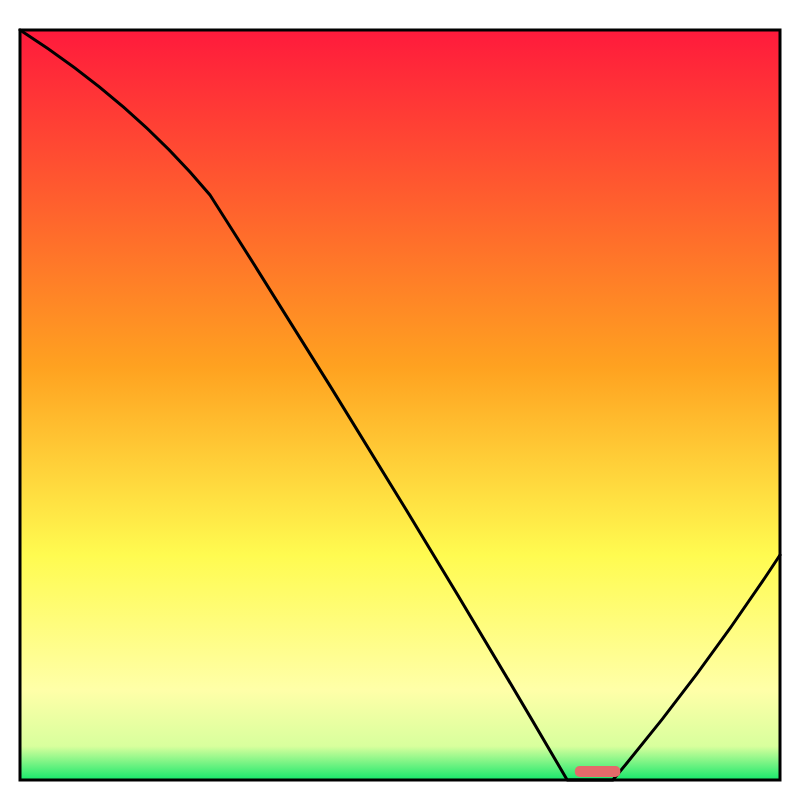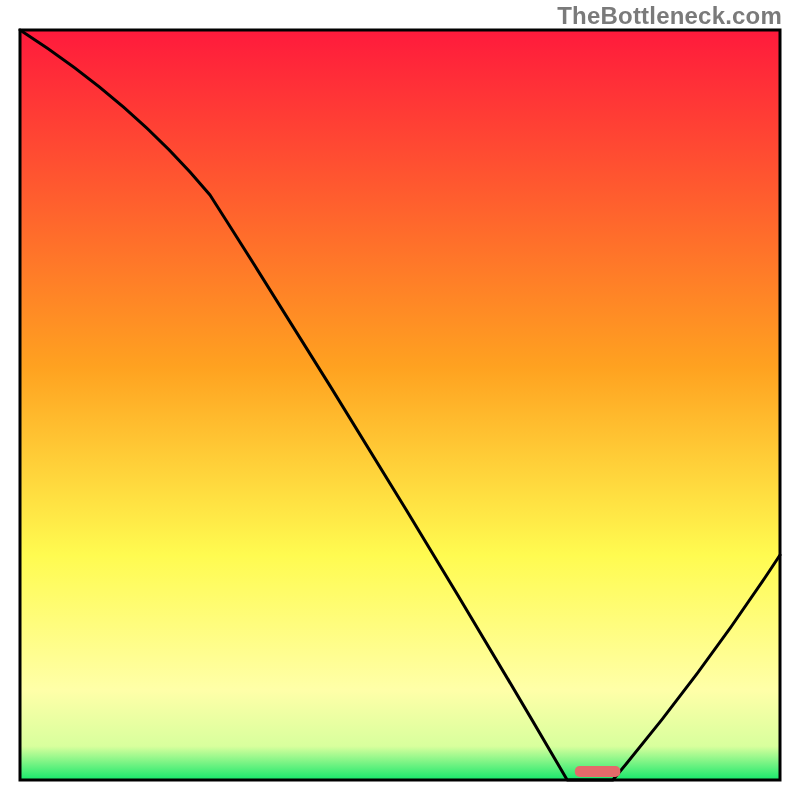--- a/index.html
+++ b/index.html
@@ -27,21 +27,20 @@
   svg.chart {
     position: absolute;
     top: 0;
     left: 0;
   }
 </style>
 </head>
 <body>
 <div class="container">
 
-  <div class="watermark">TheBottleneck.com</div>
 
   <svg class="chart" width="800" height="800" viewBox="0 0 800 800">
     <defs>
       <linearGradient id="bg-grad" x1="0" y1="0" x2="0" y2="1">
 
       <stop offset="0%" stop-color="#ff1a3c"></stop>
           <stop offset="45%" stop-color="#ffa220"></stop>
           <stop offset="70%" stop-color="#fffb50"></stop>
           <stop offset="88%" stop-color="#ffffa8"></stop>
           <stop offset="95.5%" stop-color="#d8ff9d"></stop>

